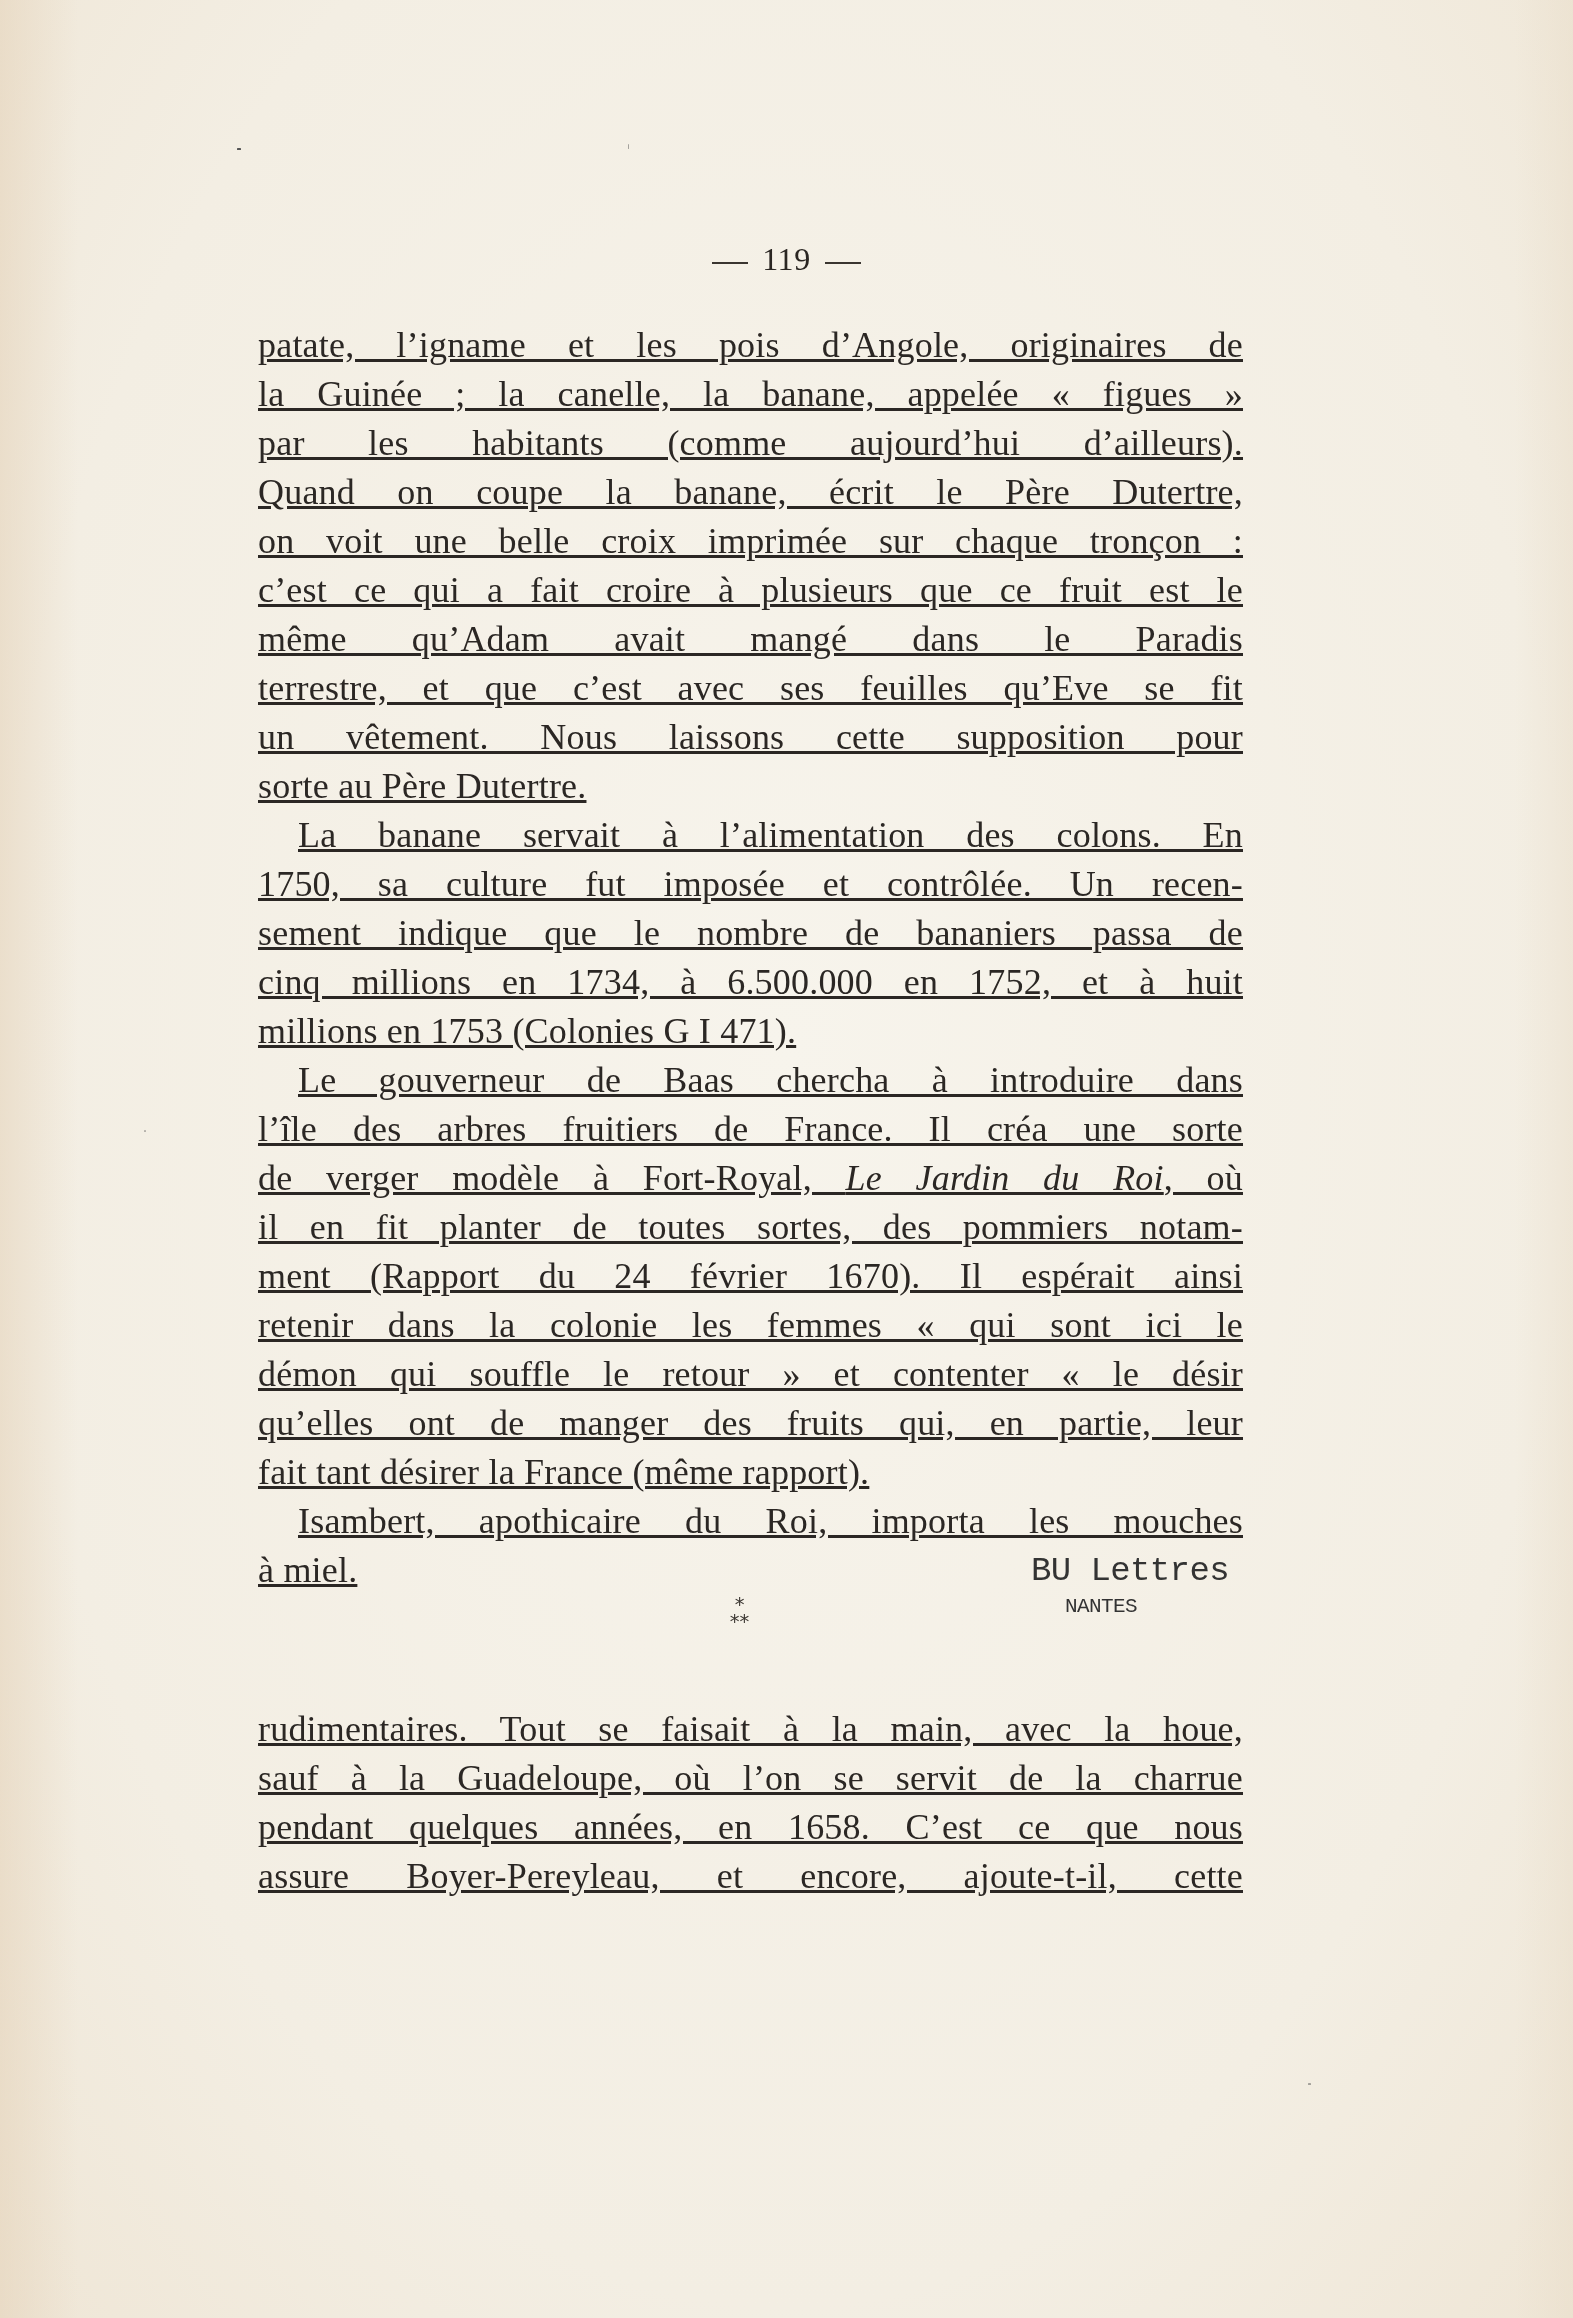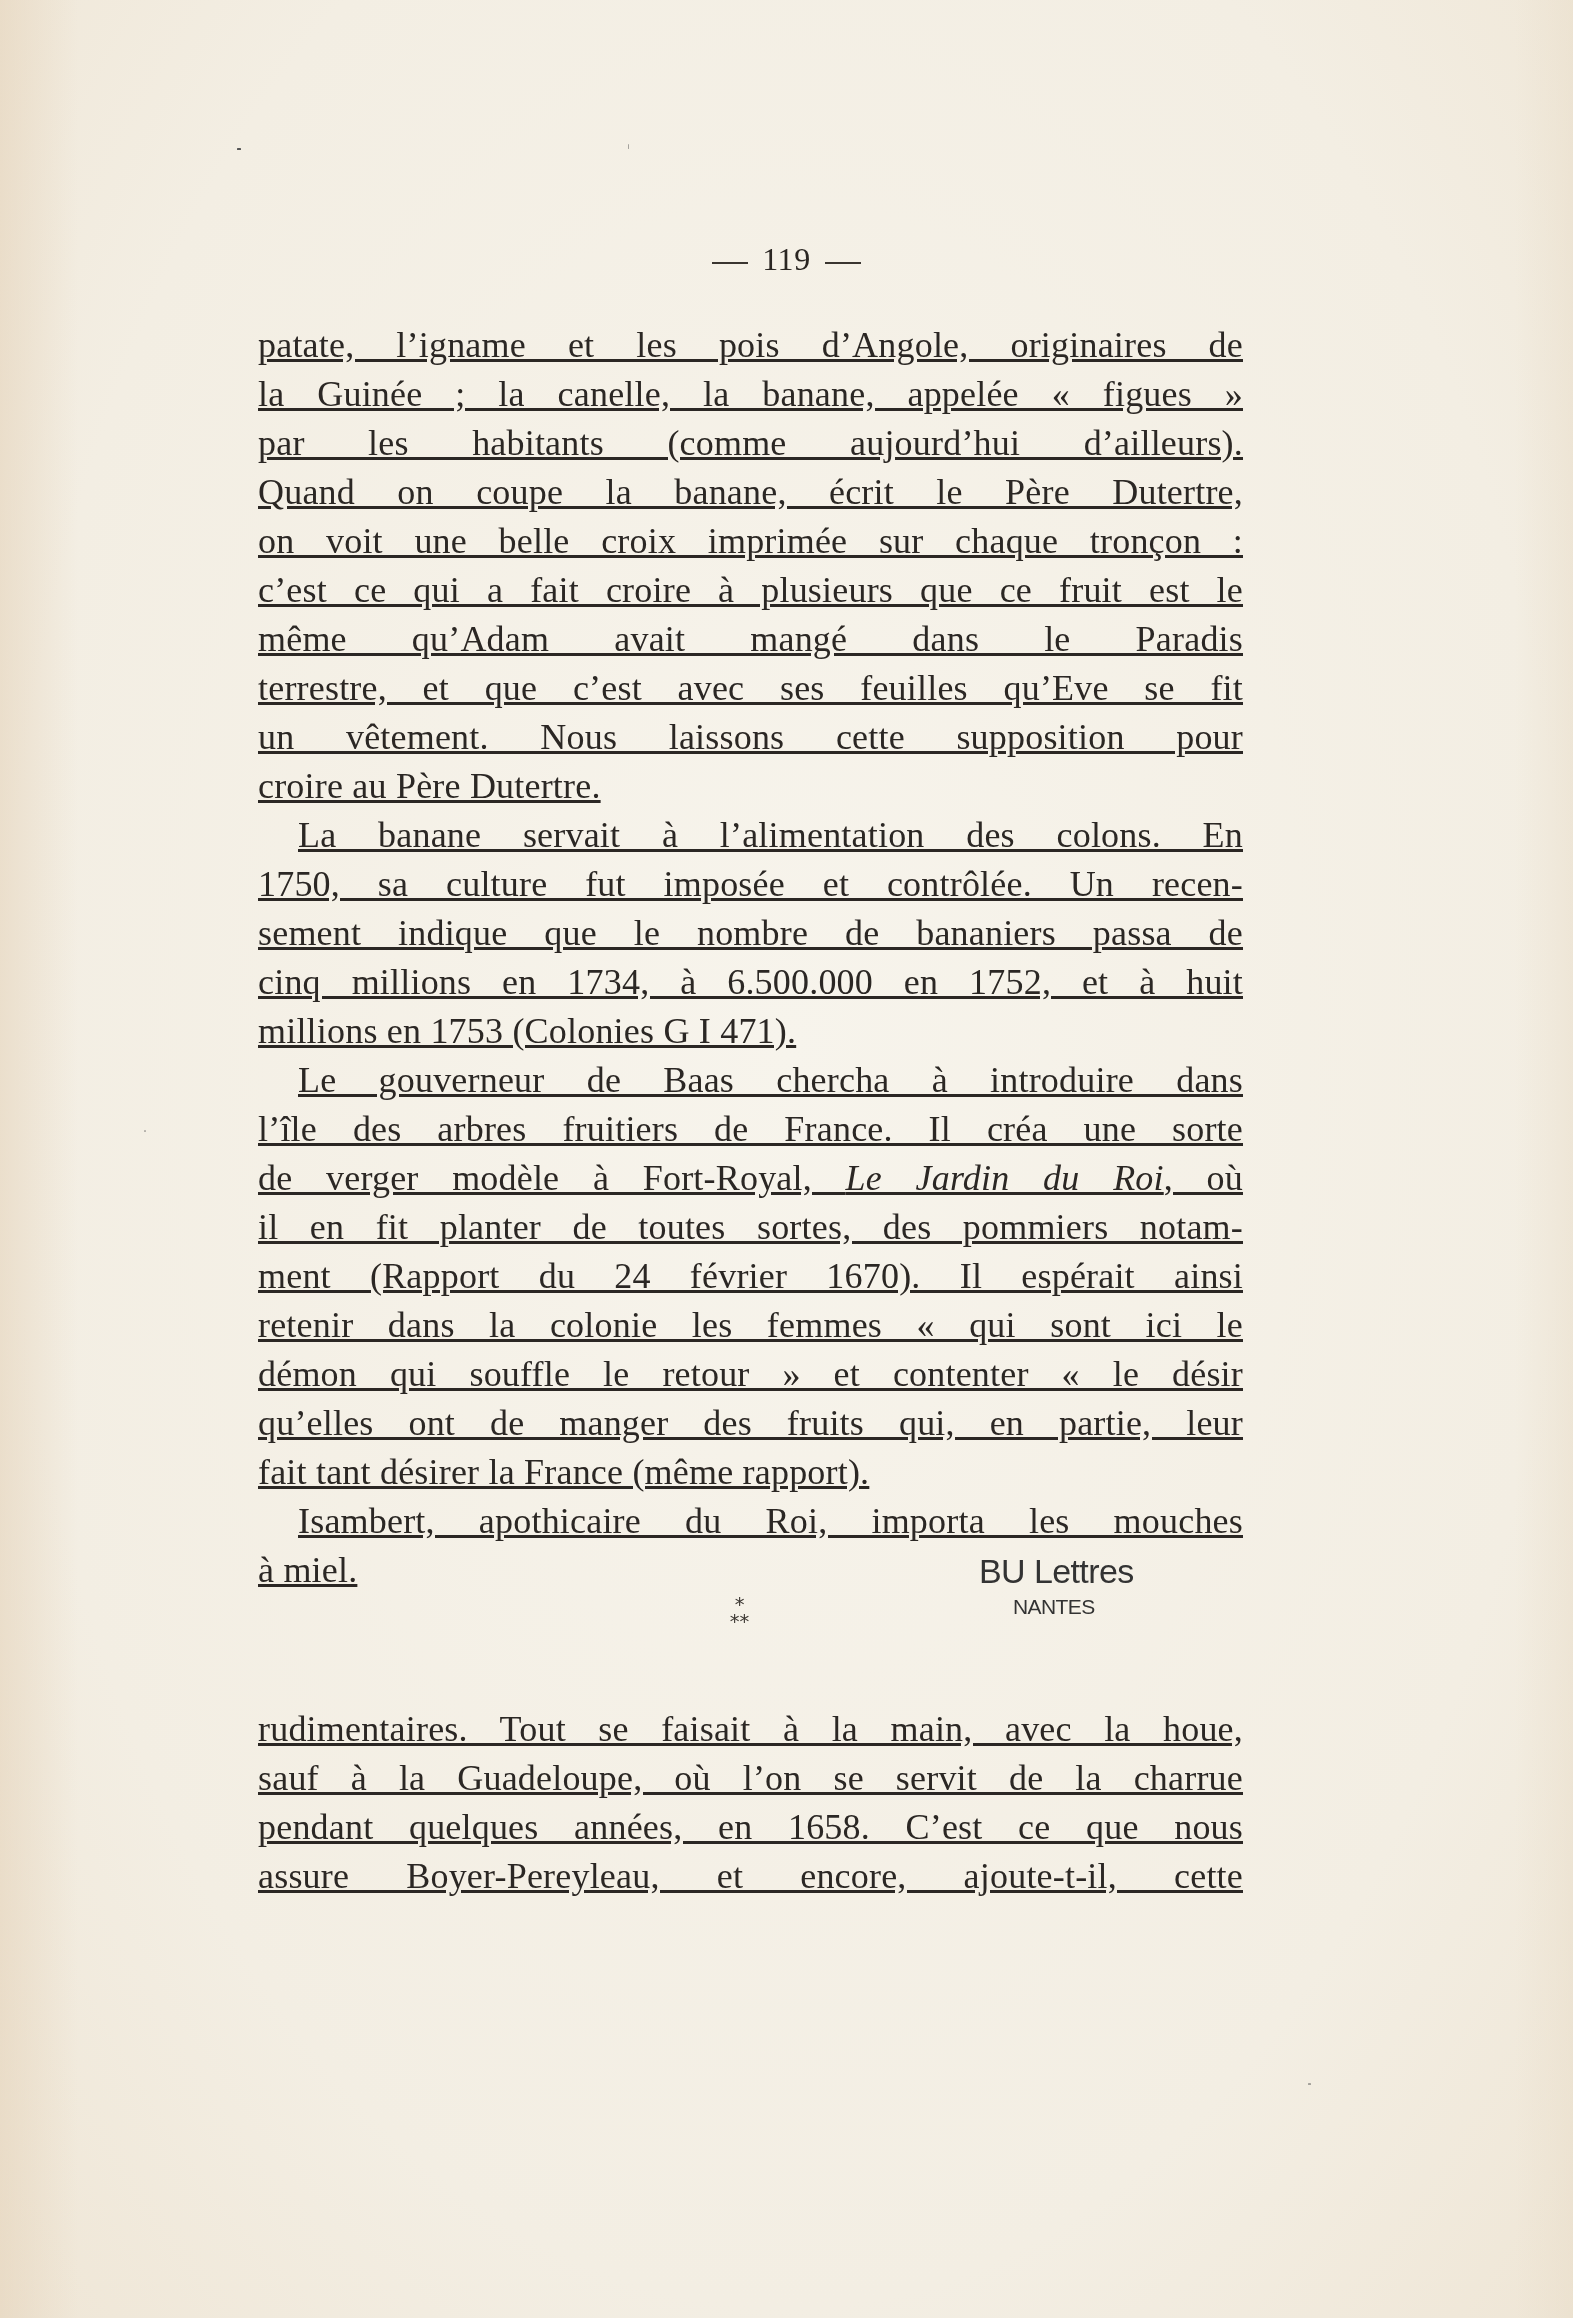--- a/index.html
+++ b/index.html
@@ -79,23 +79,23 @@
       top: 1596px;
       width: 45px;
       text-align: center;
       font-family: "DejaVu Sans", sans-serif;
       font-size: 19.5px;
       line-height: 17px;
       color: #3a3530;
     }
     .stamp {
       position: absolute;
-      left: 979px;
+      left: 1031px;
       top: 1552px;
-      font-family: Liberation Sans, sans-serif;
+      font-family: Liberation Mono, monospace;
       color: #333;
     }
     .stamp .stamp-line1 {
       display: block;
       font-size: 34px;
       line-height: 39px;
       letter-spacing: -0.6px;
     }
     .stamp .stamp-line2 {
       display: block;
@@ -124,21 +124,21 @@
     <div>
       <span class="line">patate, l’igname et les pois d’Angole, originaires de</span>
       <span class="line">la Guinée ; la canelle, la banane, appelée « figues »</span>
       <span class="line">par les habitants (comme aujourd’hui d’ailleurs).</span>
       <span class="line">Quand on coupe la banane, écrit le Père Dutertre,</span>
       <span class="line">on voit une belle croix imprimée sur chaque tronçon :</span>
       <span class="line">c’est ce qui a fait croire à plusieurs que ce fruit est le</span>
       <span class="line">même qu’Adam avait mangé dans le Paradis</span>
       <span class="line">terrestre, et que c’est avec ses feuilles qu’Eve se fit</span>
       <span class="line">un vêtement. Nous laissons cette supposition pour</span>
-      <span class="line last">croire au Père Dutertre.</span>
+      <span class="line last">sorte au Père Dutertre.</span>
     </div>
 
     <div>
       <span class="line indent">La banane servait à l’alimentation des colons. En</span>
       <span class="line">1750, sa culture fut imposée et contrôlée. Un recen-</span>
       <span class="line">sement indique que le nombre de bananiers passa de</span>
       <span class="line">cinq millions en 1734, à 6.500.000 en 1752, et à huit</span>
       <span class="line last">millions en 1753 (Colonies G I 471).</span>
     </div>
 

